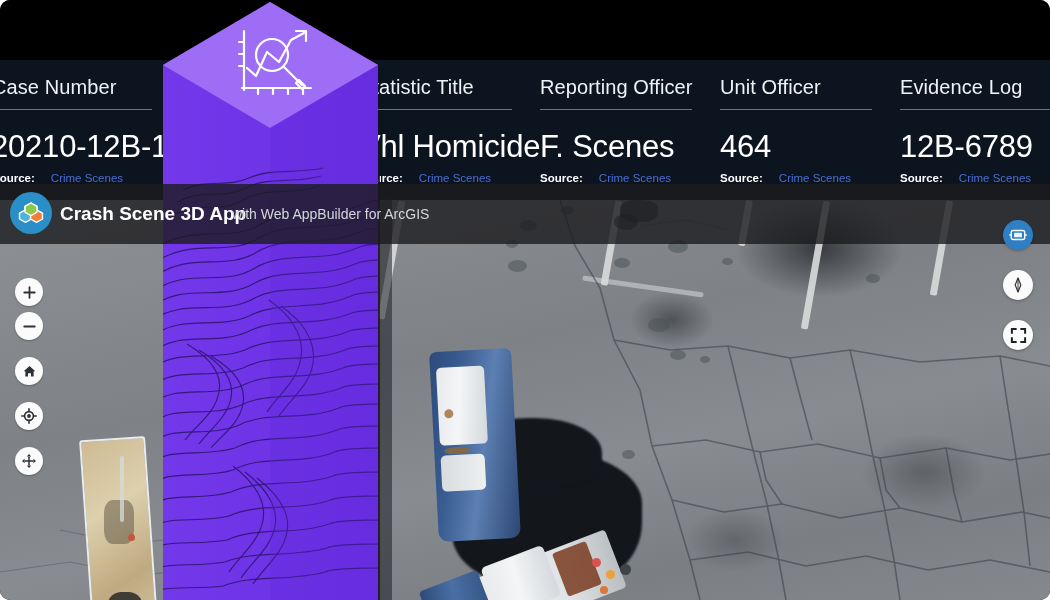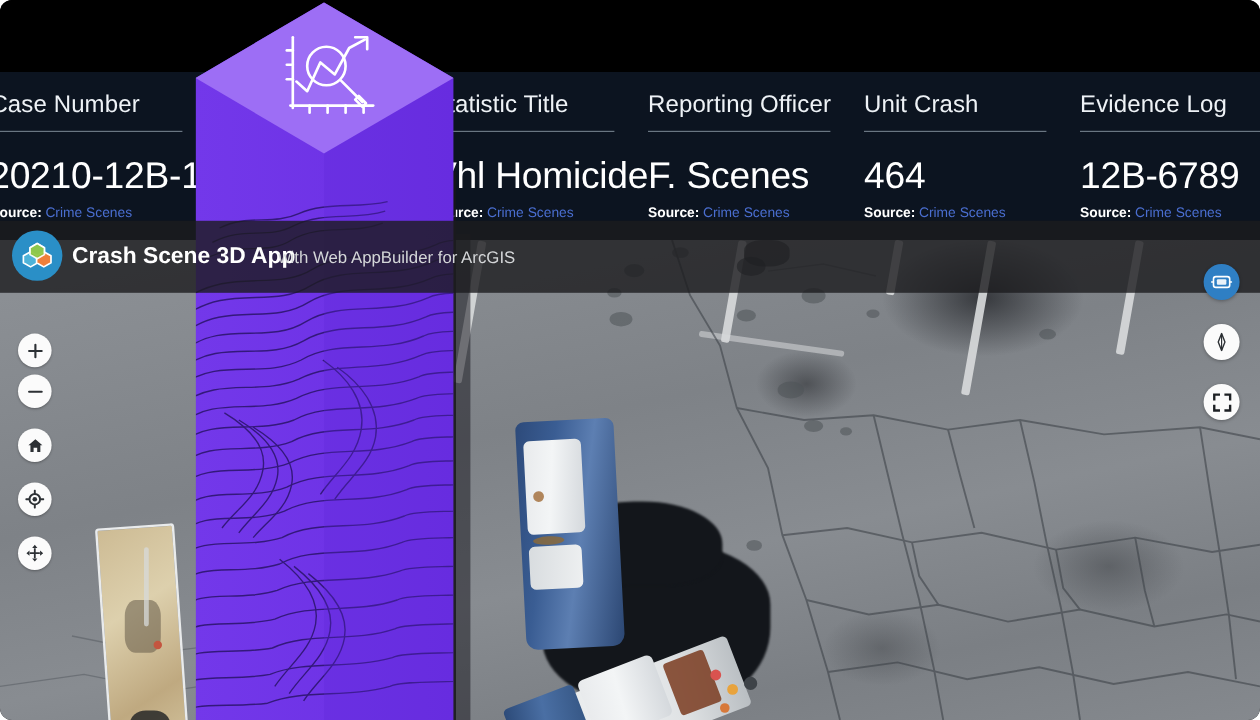--- a/index.html
+++ b/index.html
@@ -75,21 +75,21 @@
   }
 
   .stat-source {
     margin-top: 6px;
     font-size: 11.5px;
     color: #ffffff;
     white-space: nowrap;
     line-height: 14px;
   }
   .stat-source .lbl { font-weight: 700; color: #ffffff; }
-  .stat-source .lnk { color: #4a6ed0; font-weight: 400; margin-left: 3px; }
+  .stat-source .lnk { color: #4a6ed0; font-weight: 400; margin-left: 16px; }
 
   
   .cell-case   { width: 152px; margin-left: 0px; }
   .cell-case .stat-title   { margin-left: -8px; }
   .cell-case .stat-value   { margin-left: -9px; }
   .cell-case .stat-source  { margin-left: -8px; }
 
   .cell-date   { width: 152px; margin-left: 28px; }
   .cell-stat   { width: 152px; margin-left: 28px; }
   .cell-off    { width: 152px; margin-left: 28px; }
@@ -352,21 +352,21 @@
     </div>
 
     <div class="stat-cell cell-off">
       <div class="stat-title">Reporting Officer</div>
       <div class="stat-rule"></div>
       <div class="stat-value">F. Scenes</div>
       <div class="stat-source"><span class="lbl">Source:</span><span class="lnk">Crime Scenes</span></div>
     </div>
 
     <div class="stat-cell cell-unit">
-      <div class="stat-title">Unit Crash</div>
+      <div class="stat-title">Unit Officer</div>
       <div class="stat-rule"></div>
       <div class="stat-value">464</div>
       <div class="stat-source"><span class="lbl">Source:</span><span class="lnk">Crime Scenes</span></div>
     </div>
 
     <div class="stat-cell cell-evid">
       <div class="stat-title">Evidence Log</div>
       <div class="stat-rule"></div>
       <div class="stat-value">12B-6789</div>
       <div class="stat-source"><span class="lbl">Source:</span><span class="lnk">Crime Scenes</span></div>

